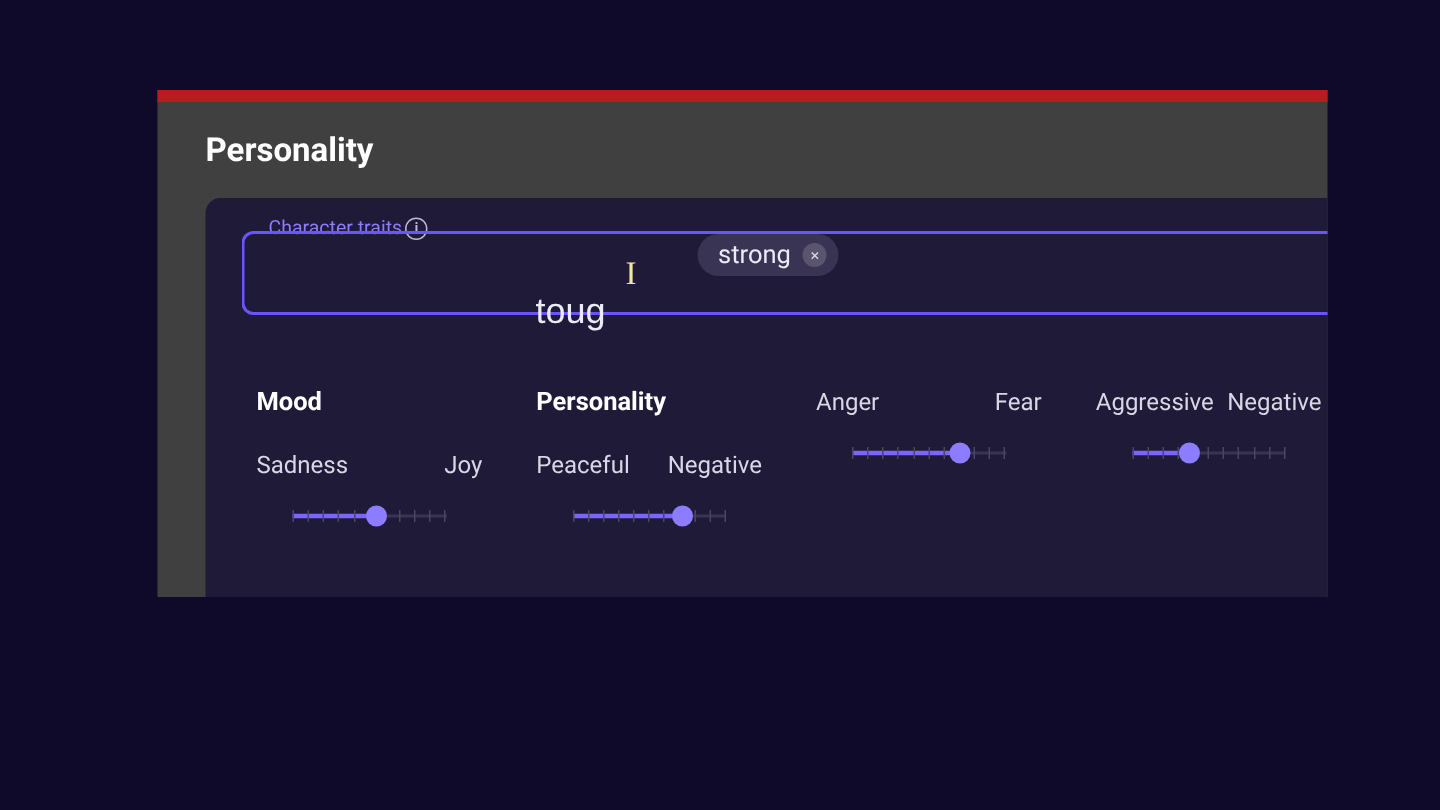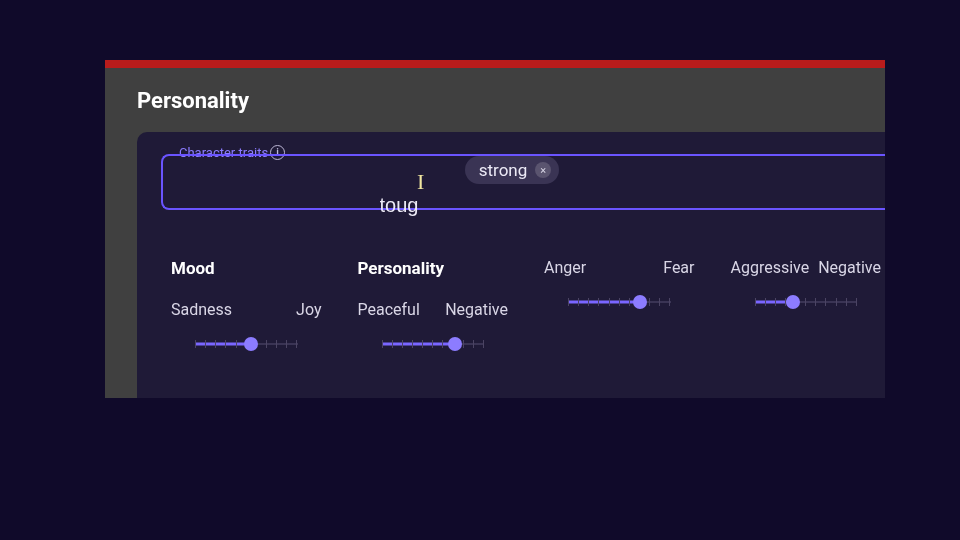--- a/index.html
+++ b/index.html
@@ -86,21 +86,21 @@
   .chip-x {
     width: 16px; height: 16px; border-radius: 50%;
     background: #5a546f;
     display: inline-flex; align-items: center; justify-content: center;
     font-size: 11px; color: #d9d6e6;
     cursor: pointer;
     line-height: 1;
   }
   .traits-input {
     background: transparent; border: none; outline: none;
-    color: #eceaf6; font-size: 20px;
+    color: #eceaf6; font-size: 24px;
     min-width: 60px;
   }
   .cursor-ibeam {
     position: absolute;
     left: 254px; top: 50%;
     transform: translateY(-50%);
     color: #f0e6a0;
     font-size: 22px;
     font-family: serif;
     pointer-events: none;

